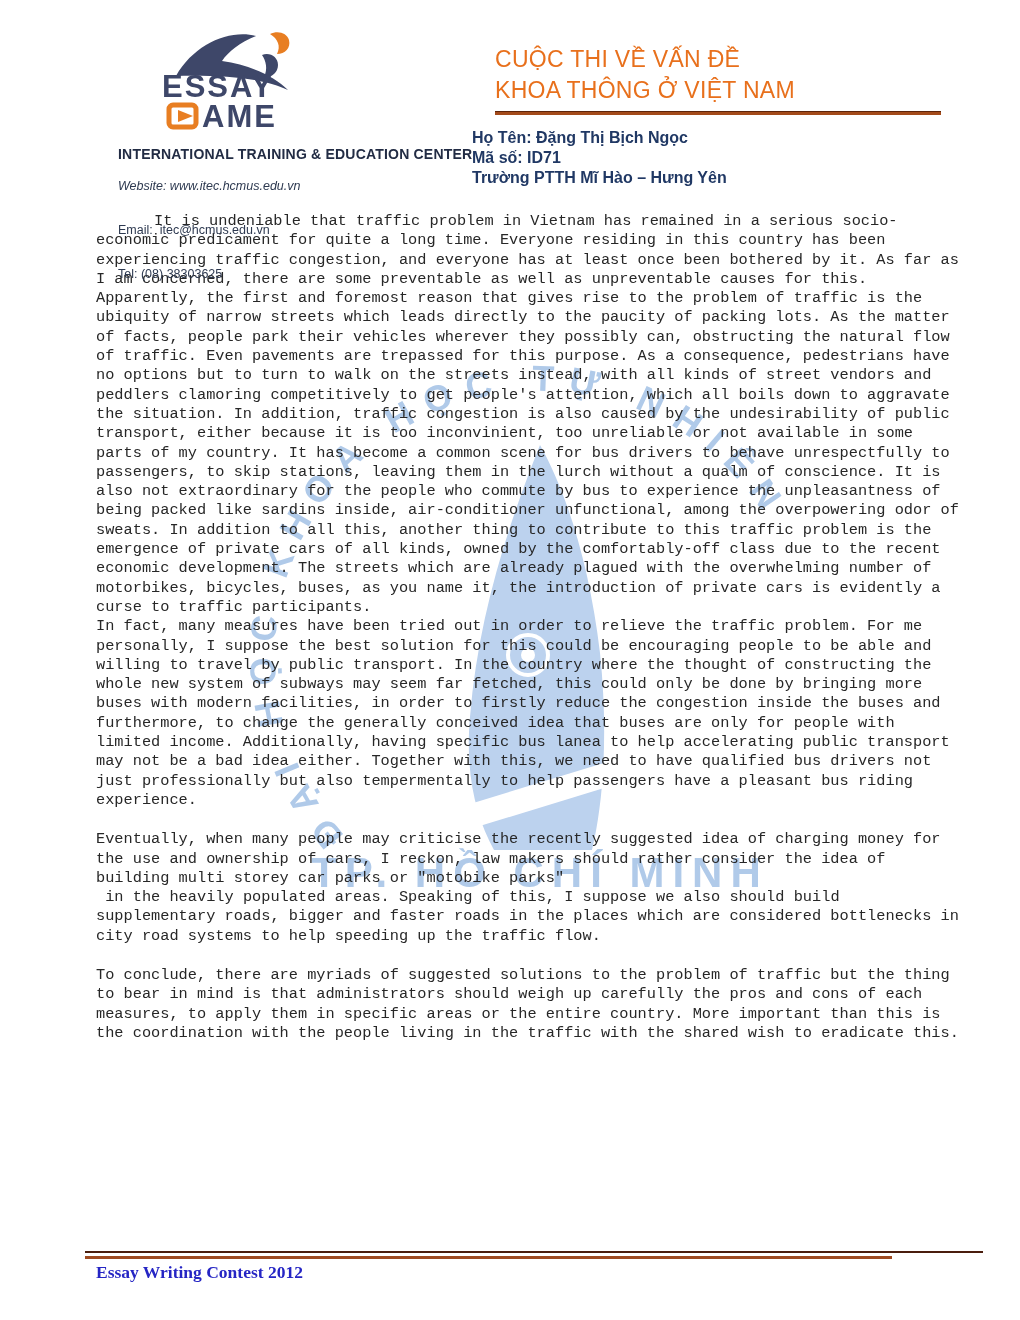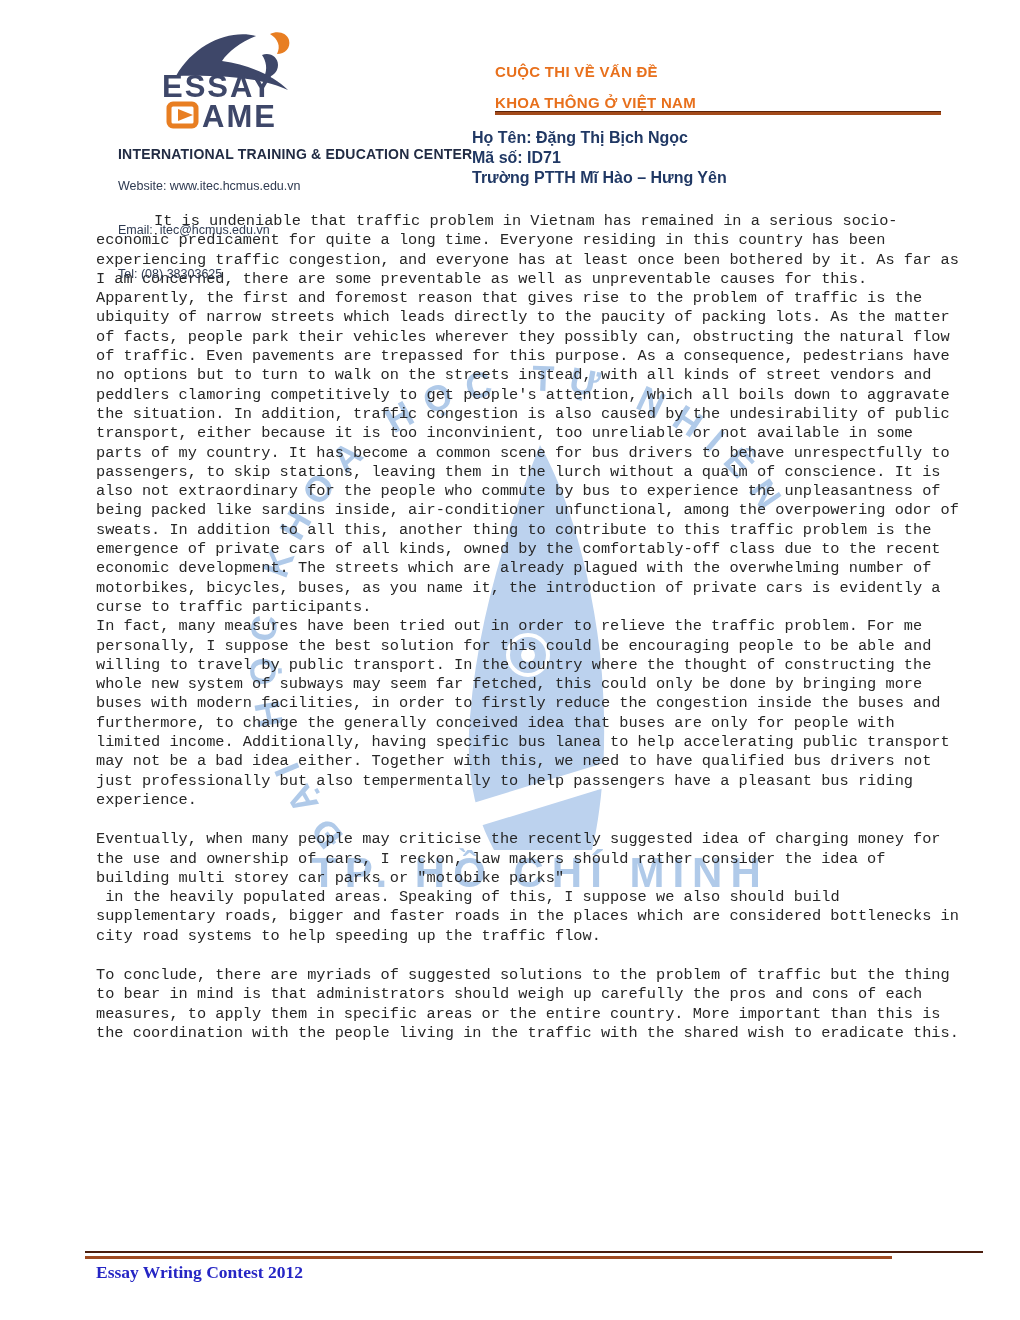--- a/index.html
+++ b/index.html
@@ -11,31 +11,31 @@
     overflow:hidden;
     font-family:"Liberation Sans", sans-serif;
   }
   
   .watermark{position:absolute;left:210px;top:355px;z-index:0;pointer-events:none;}
   
   .logo-block{position:absolute;left:112px;top:28px;width:360px;height:104px;z-index:2;}
   .logo-swoosh{position:absolute;left:58px;top:2px;}
   .logo-line1{position:absolute;left:13px;top:43px;
     font-size:31px;font-weight:bold;letter-spacing:2px;color:#3e4769;line-height:1;margin-left:37px;}
-  .logo-line2{position:absolute;left:34px;top:73px;height:30px;display:flex;padding-left:20px;}
+  .logo-line2{position:absolute;left:34px;top:73px;height:30px;display:flex;align-items:center;padding-left:20px;}
   .logo-gbox{display:inline-block;margin-right:2px;}
   .logo-line2-text{font-size:31px;font-weight:bold;letter-spacing:2px;color:#3e4769;line-height:1;}
   .org-name{position:absolute;left:118px;top:146px;z-index:2;
     font-size:14px;font-weight:bold;color:#222c44;letter-spacing:0.2px;white-space:pre;}
   .org-contact{position:absolute;left:118px;top:150px;z-index:2;
     font-size:12.5px;color:#2d3950;line-height:14.6px;white-space:pre-wrap;}
-  .org-contact .website{}
+  .org-contact .website{font-style:italic;}
   
   .contest-title{position:absolute;left:495px;top:44px;z-index:2;
-    font-size:15px;font-weight:bold;color:#e8701c;line-height:31px;letter-spacing:0.3px;margin-top:12px;}
+    font-size:23px;font-weight:normal;color:#e8701c;line-height:31px;letter-spacing:0.3px;}
   .title-rule{position:absolute;left:495px;top:111px;width:446px;height:3px;z-index:2;
     background:#a34a1a;border-top:1px solid #5e2409;}
   .entrant{position:absolute;left:472px;top:128px;z-index:2;
     font-size:16px;font-weight:bold;color:#203864;line-height:20px;}
   
   .essay{position:absolute;left:96px;top:212px;width:864px;z-index:1;
     font-size:15.3px;line-height:19.3px;color:#272727;font-family:Liberation Mono, monospace;}
   .essay p{margin:0;white-space:pre-wrap;}
   .essay p.indent-first{text-indent:58px;}
   .essay p.gap-before{margin-top:20px;}

